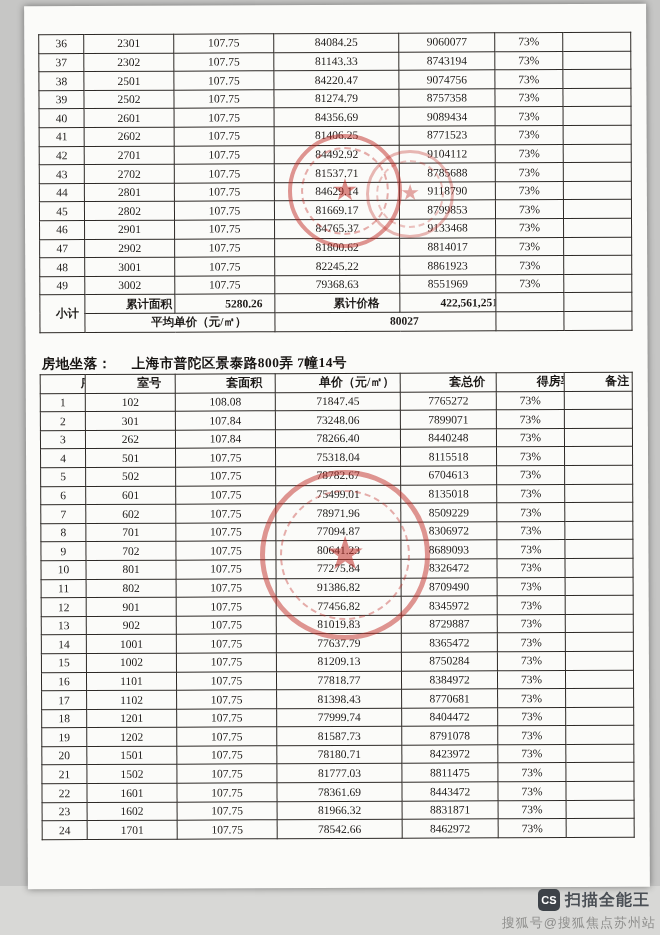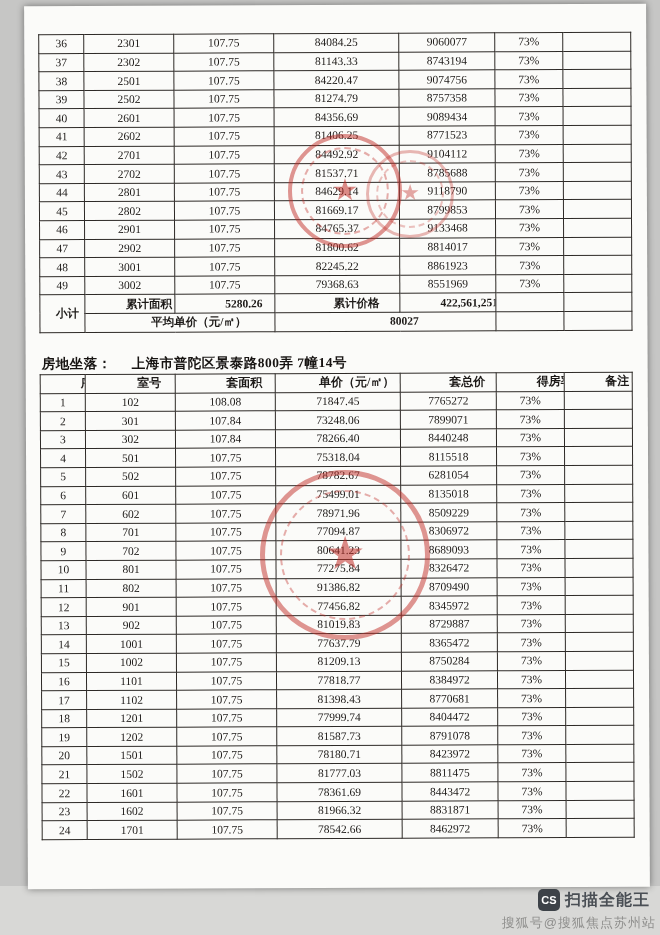--- a/index.html
+++ b/index.html
@@ -267,42 +267,42 @@
             <td>2</td>
             <td>301</td>
             <td>107.84</td>
             <td>73248.06</td>
             <td>7899071</td>
             <td>73%</td>
             <td></td>
           </tr>
           <tr>
             <td>3</td>
-            <td>302</td>
+            <td>262</td>
             <td>107.84</td>
             <td>78266.40</td>
             <td>8440248</td>
             <td>73%</td>
             <td></td>
           </tr>
           <tr>
             <td>4</td>
             <td>501</td>
             <td>107.75</td>
             <td>75318.04</td>
             <td>8115518</td>
             <td>73%</td>
             <td></td>
           </tr>
           <tr>
             <td>5</td>
             <td>502</td>
             <td>107.75</td>
             <td>78782.67</td>
-            <td>6281054</td>
+            <td>6704613</td>
             <td>73%</td>
             <td></td>
           </tr>
           <tr>
             <td>6</td>
             <td>601</td>
             <td>107.75</td>
             <td>75499.01</td>
             <td>8135018</td>
             <td>73%</td>

